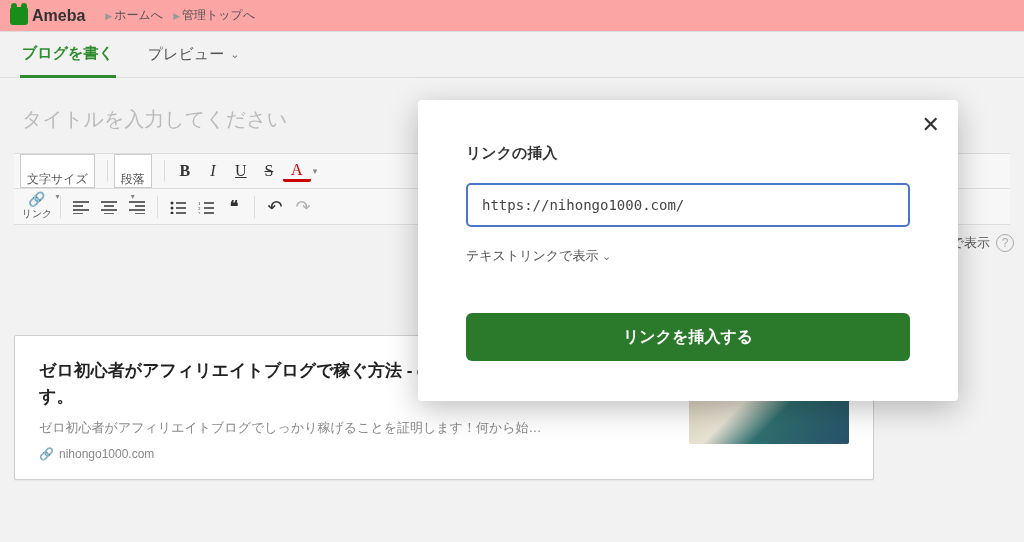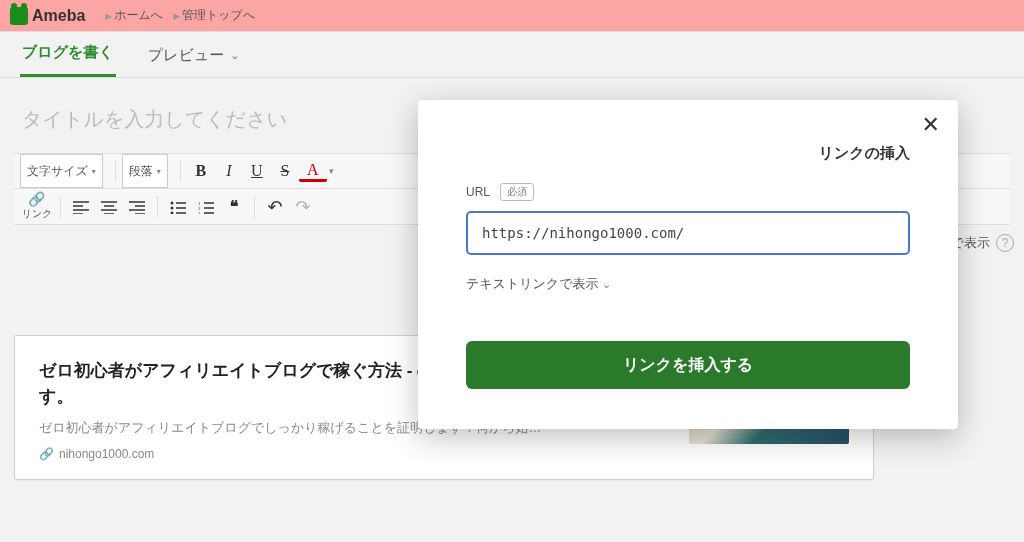--- a/index.html
+++ b/index.html
@@ -33,21 +33,21 @@
     content:""; position:absolute; top:-4px; width:6px; height:6px; background:#1a8c1a; border-radius:50%;
   }
   .logo-icon::before { left:1px; }
   .logo-icon::after { right:1px; }
   .logo-text { font-weight: bold; font-size: 16px; color:#333; }
   .top-link { color:#555; font-size:12px; margin-left:4px; cursor:pointer; }
   .top-link::before { content:"▶"; font-size:9px; color:#999; margin-right:2px; }
 
   
   .tabs {
-    display:flex; align-items:flex-end; gap:30px; height:46px; padding:0 20px;
+    display:flex; align-items:center; gap:30px; height:46px; padding:0 20px;
     background:#f2f2f2; border-bottom:1px solid #ddd;
   }
   .tab { color:#555; font-size:15px; padding:12px 2px; cursor:pointer; }
   .tab.active { color:#2e8b2e; font-weight:bold; border-bottom:3px solid #2e8b2e; }
   .tab-preview { display:flex; align-items:center; gap:6px; }
   .chev { font-size:11px; color:#777; }
 
   
   .content { padding: 24px 14px 14px 14px; }
   .title-input {
@@ -59,21 +59,21 @@
   
   .toolbar-wrap { margin-top:16px; }
   .toolbar-row {
     display:flex; align-items:center; height:36px; padding:0 6px;
     border:1px solid #ddd; border-left:none; border-right:none; background:#f7f7f7;
   }
   .toolbar-row + .toolbar-row { border-top:none; }
   .sel {
     height:24px; font-size:12px; background:#fff; border:1px solid #ccc; color:#555;
     padding:16px 6px; margin-right:6px; cursor:pointer;
-    display:inline-flex; align-items:center; gap:4px;
+    display:inline-flex; align-items:center; gap:4px;flex-direction:column;
   }
   .tri { font-size:8px; color:#888; }
   .tb-sep { width:1px; height:22px; background:#ddd; margin:0 6px; }
   .tb-btn {
     min-width:28px; height:28px; display:inline-flex; align-items:center; justify-content:center;
     font-family: Georgia, "Times New Roman", serif; font-size:16px; color:#333; cursor:pointer;
     border-radius:2px;
   }
   .tb-btn.i { font-style:italic; }
   .tb-btn.u { text-decoration:underline; }
@@ -114,21 +114,21 @@
   
   .modal {
     position:absolute; top:100px; left:418px; width:540px; background:#fff;
     border-radius:4px; box-shadow:0 8px 30px rgba(0,0,0,.25); padding:20px 48px 40px 48px;
     z-index:50;
   }
   .modal-close {
     position:absolute; top:14px; right:18px; font-size:22px; color:#333; cursor:pointer;
     background:none; border:none; line-height:1;
   }
-  .modal-title { text-align:right; font-weight:bold; font-size:15px; margin:24px 0 20px; }
+  .modal-title { text-align:left; font-weight:bold; font-size:15px; margin:24px 0 20px; }
   .modal-label-row { display:flex; align-items:center; gap:10px; font-size:12px; color:#555; margin-bottom:10px; }
   .req-badge {
     font-size:10px; color:#777; border:1px solid #bbb; border-radius:3px; padding:1px 6px;
   }
   .modal-input {
     width:100%; height:44px; border:2px solid #4a76c9; border-radius:5px;
     padding:0 14px; font-size:14px; color:#444; outline:none; font-family:Menlo,Consolas,monospace;
   }
   .modal-option { margin-top:20px; font-size:13px; color:#555; cursor:pointer; }
   .modal-btn {
@@ -265,23 +265,19 @@
     </div>
     <div class="card-thumb"></div>
   </div>
 </div>
 
 <div class="modal">
   <button class="modal-close">
     <span>✕</span>
   </button>
   <div class="modal-title">リンクの挿入</div>
-  <div class="modal-label-row">
-    <span>URL</span>
-    <span class="req-badge">必須</span>
-  </div>
   <input class="modal-input" value="https://nihongo1000.com/" style="">
   <div class="modal-option">
     <span>テキストリンクで表示</span>
     <span class="chev">⌄</span>
   </div>
   <button class="modal-btn">リンクを挿入する</button>
 </div>
 
 </body></html>

